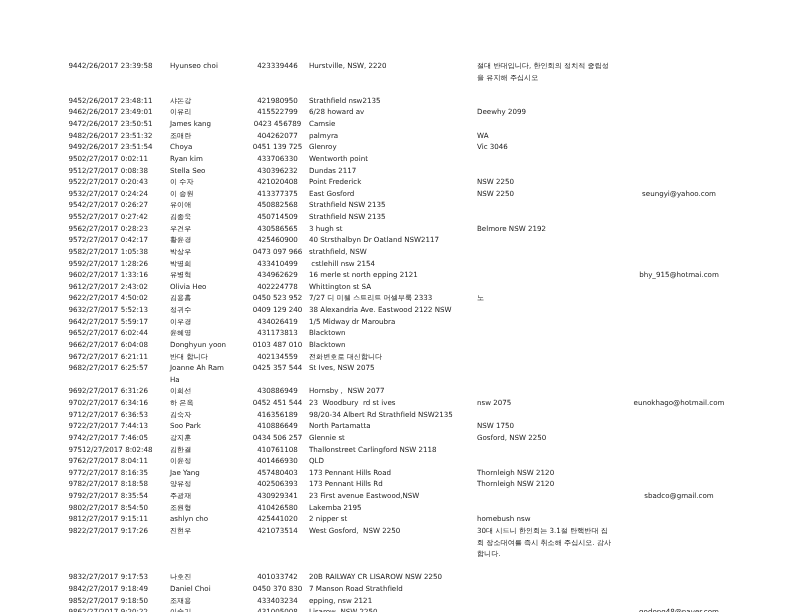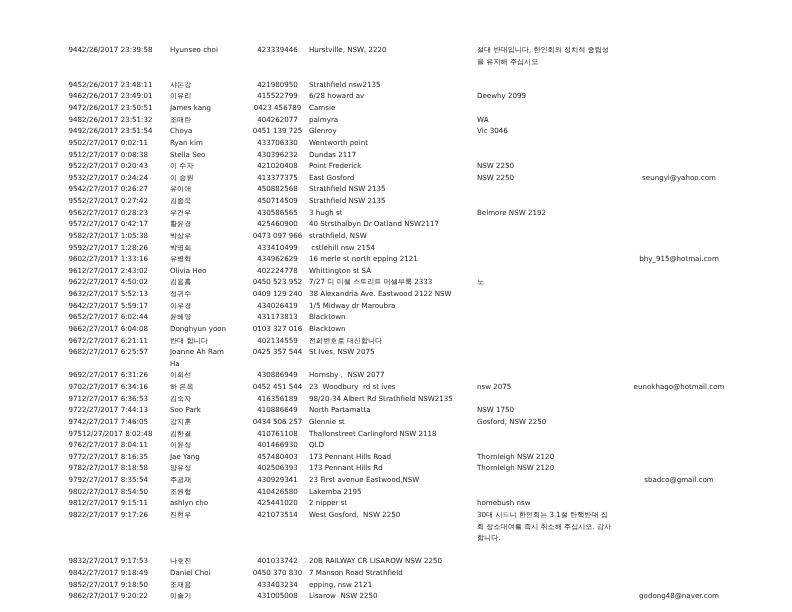--- a/index.html
+++ b/index.html
@@ -12,21 +12,21 @@
     width: 792px;
     height: 612px;
     overflow: hidden;
     font-family: "DejaVu Sans", "Liberation Sans", sans-serif;
     color: #1a1a1a;
     position: relative;
   }
   #sheet {
     position: absolute;
     left: 0;
-    top: 0;
+    top: 16px;
     width: 792px;
     height: 540px;
   }
   table.grid {
     position: absolute;
     left: 60px;
     top: 44px;
     border-collapse: collapse;
     table-layout: fixed;
     font-size: 7.1px;
@@ -280,21 +280,21 @@
           <td class="name">윤혜영</td>
           <td class="phone">431173813</td>
           <td class="addr">Blacktown</td>
           <td class="note"></td>
           <td class="email"></td>
         </tr>
         <tr>
           <td class="num">966</td>
           <td class="date">2/27/2017 6:04:08</td>
           <td class="name">Donghyun yoon</td>
-          <td class="phone">0103 327 016</td>
+          <td class="phone">0103 487 010</td>
           <td class="addr">Blacktown</td>
           <td class="note"></td>
           <td class="email"></td>
         </tr>
         <tr>
           <td class="num">967</td>
           <td class="date">2/27/2017 6:21:11</td>
           <td class="name">반대 합니다</td>
           <td class="phone">402134559</td>
           <td class="addr">전화변호로 대신합니다</td>

